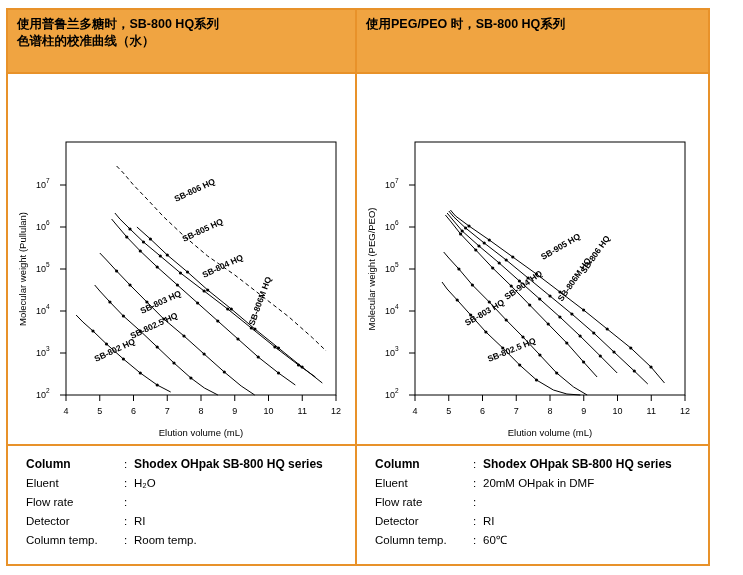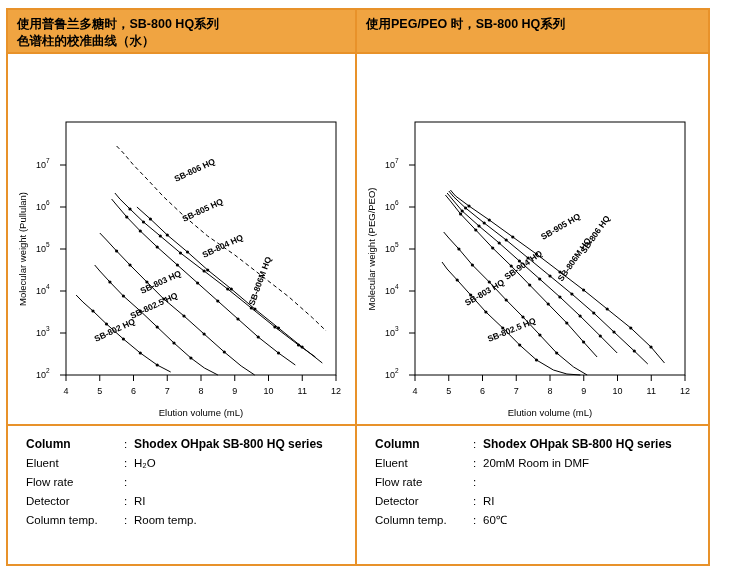--- a/index.html
+++ b/index.html
@@ -1,23 +1,23 @@
 <!DOCTYPE html>
 <html><head>
 <meta charset="utf-8">
 <style>
   html,body{margin:0;padding:0;background:#ffffff;}
   body{width:743px;height:575px;font-family:"Liberation Sans",sans-serif;}
   .page{position:relative;width:743px;height:575px;}
   .panel{position:absolute;top:8px;width:355px;height:558px;border:2px solid #E8922A;background:#ffffff;box-sizing:border-box;}
   .panel.left{left:6px;}
   .panel.right{left:355px;}
-  .panel-header{background:#F0A441;color:#000;font-weight:bold;font-size:12.5px;line-height:17px;padding:6px 8px 7px 9px;box-sizing:border-box;height:44px;border-bottom:2px solid #E8922A;}
+  .panel-header{background:#F0A441;color:#000;font-weight:bold;font-size:12.5px;line-height:17px;padding:6px 8px 7px 9px;box-sizing:border-box;height:64px;border-bottom:2px solid #E8922A;}
   .plot-wrap{position:relative;height:385px;}
-  .footer{position:absolute;left:0;right:0;bottom:0;height:140px;border-top:2px solid #E8922A;box-sizing:border-box;padding:9px 0 0 18px;}
+  .footer{position:absolute;left:0;right:0;bottom:0;height:120px;border-top:2px solid #E8922A;box-sizing:border-box;padding:9px 0 0 18px;}
   .frow{display:flex;font-size:11.5px;line-height:19px;color:#000;}
   .flabel{width:98px;}
   .fcolon{width:10px;}
   .fval{flex:1;}
   .frow.bold .flabel,.frow.bold .fval{font-weight:bold;font-size:12px;}
   svg{display:block;}
   .axis-line{stroke:#000;stroke-width:1;fill:none;}
   .tick{stroke:#000;stroke-width:1;}
   .ticklbl{font-family:"Liberation Sans",sans-serif;font-size:9px;fill:#000;}
   .expo{font-family:"Liberation Sans",sans-serif;font-size:6.5px;fill:#000;}
@@ -324,21 +324,21 @@
     </div>
     <div class="footer">
       <div class="frow bold">
         <div class="flabel">Column</div>
         <div class="fcolon">:</div>
         <div class="fval">Shodex OHpak SB-800 HQ series</div>
       </div>
       <div class="frow">
         <div class="flabel">Eluent</div>
         <div class="fcolon">:</div>
-        <div class="fval">20mM Room in DMF</div>
+        <div class="fval">20mM OHpak in DMF</div>
       </div>
       <div class="frow">
         <div class="flabel">Flow rate</div>
         <div class="fcolon">:</div>
       </div>
       <div class="frow">
         <div class="flabel">Detector</div>
         <div class="fcolon">:</div>
         <div class="fval">RI</div>
       </div>

